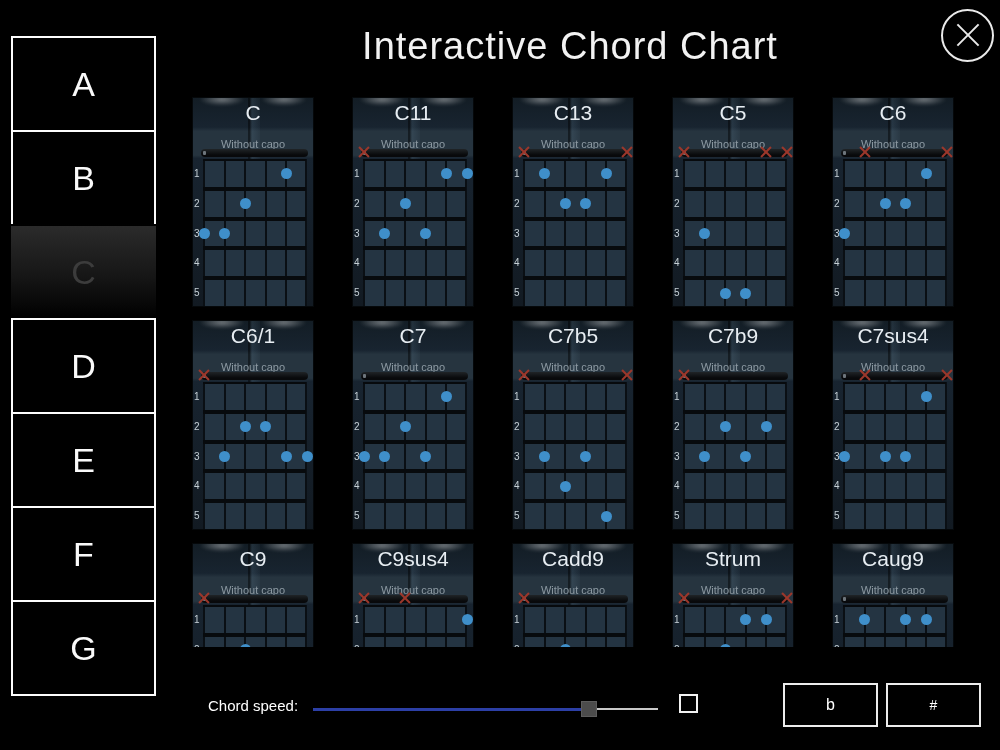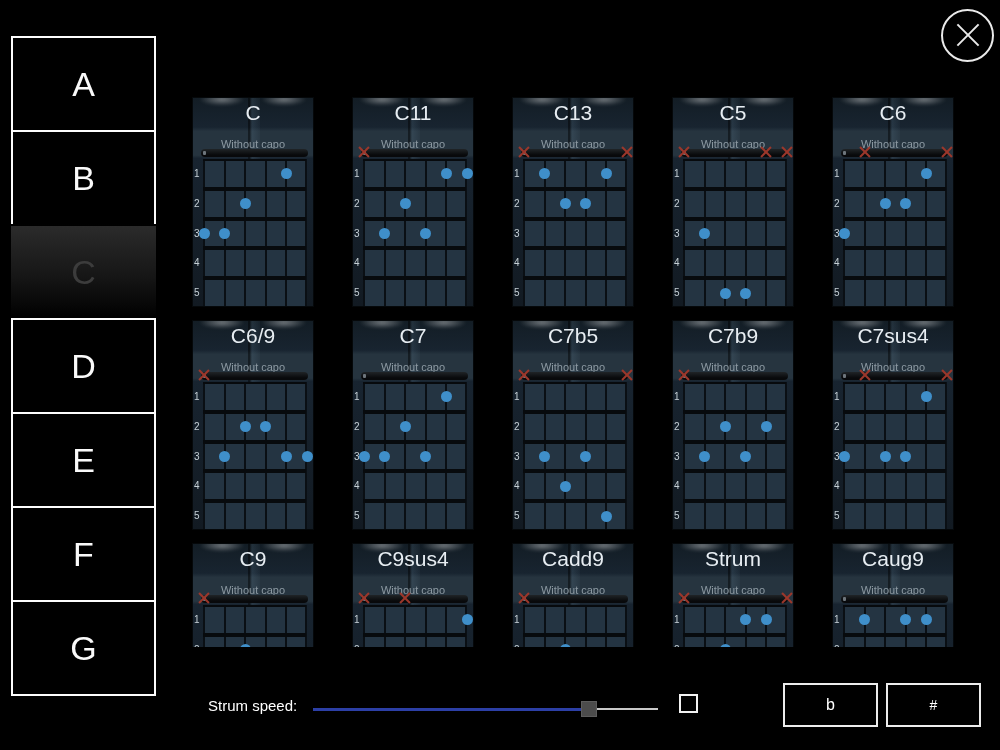--- a/index.html
+++ b/index.html
@@ -68,20 +68,21 @@
     background:#000;cursor:pointer;}
   .accidental-btn{position:absolute;top:683px;width:95px;height:44px;border:2px solid #ececec;background:#000;
     color:#fff;display:flex;align-items:center;justify-content:center;font-size:16px;cursor:pointer;}
   .flat-btn{left:783px;} .sharp-btn{left:886px;font-size:14px;}
 </style>
 </head>
 <body>
 
 <div class="app">
 
+  <div class="main-title">Interactive Chord Chart</div>
 
   <div class="close-btn">
     <span></span>
   </div>
 
   <div class="sidebar">
   <div class="note-cell">
     <span class="note-label">A</span>
   </div>
 
@@ -281,21 +282,21 @@
           <div class="dot" style="left: 77.9px; top: 9.4px;"></div>
           <div class="mute" style="left: 15.6px; top: -13px;"></div>
           <div class="mute" style="left: 98px; top: -13px;"></div>
         </div>
   </div>
 
   <div class="panel">
     <div class="glow g1"></div>
     <div class="glow g2"></div>
     <div class="stripe"></div>
-    <div class="chord-title">C6/9</div>
+    <div class="chord-title">C6/1</div>
     <div class="chord-sub">Without capo</div>
     <div class="wm"></div>
     <div class="board">
       <div class="nut"></div>
     <div class="str" style="left: 0px;"></div>
           <div class="str" style="left: 20.6px;"></div>
           <div class="str" style="left: 41.2px;"></div>
           <div class="str" style="left: 61.8px;"></div>
           <div class="str" style="left: 82.4px;"></div>
           <div class="str" style="left: 102px;"></div>
@@ -576,21 +577,21 @@
           <div class="fretline" style="top: 28px; height: 4px;"></div>
           <div class="fnum" style="top: 8.9px;">1</div>
           <div class="fnum" style="top: 38.7px;">2</div>
           <div class="dot" style="left: 16.1px; top: 9.4px;"></div>
           <div class="dot" style="left: 57.3px; top: 9.4px;"></div>
           <div class="dot" style="left: 77.9px; top: 9.4px;"></div>
         </div>
   </div>
 </div>
 
-  <div class="strum-label">Strum speed:</div>
+  <div class="strum-label">Chord speed:</div>
 
   <div class="slider">
     <div class="track-rest"></div>
     <div class="track-blue" id="track-blue" style="width: 80%;"></div>
     <div class="handle" id="slider-handle" style="left: calc(80% - 8px);"></div>
   </div>
 
   <div class="checkbox"></div>
 
   <button class="accidental-btn flat-btn">b</button>

